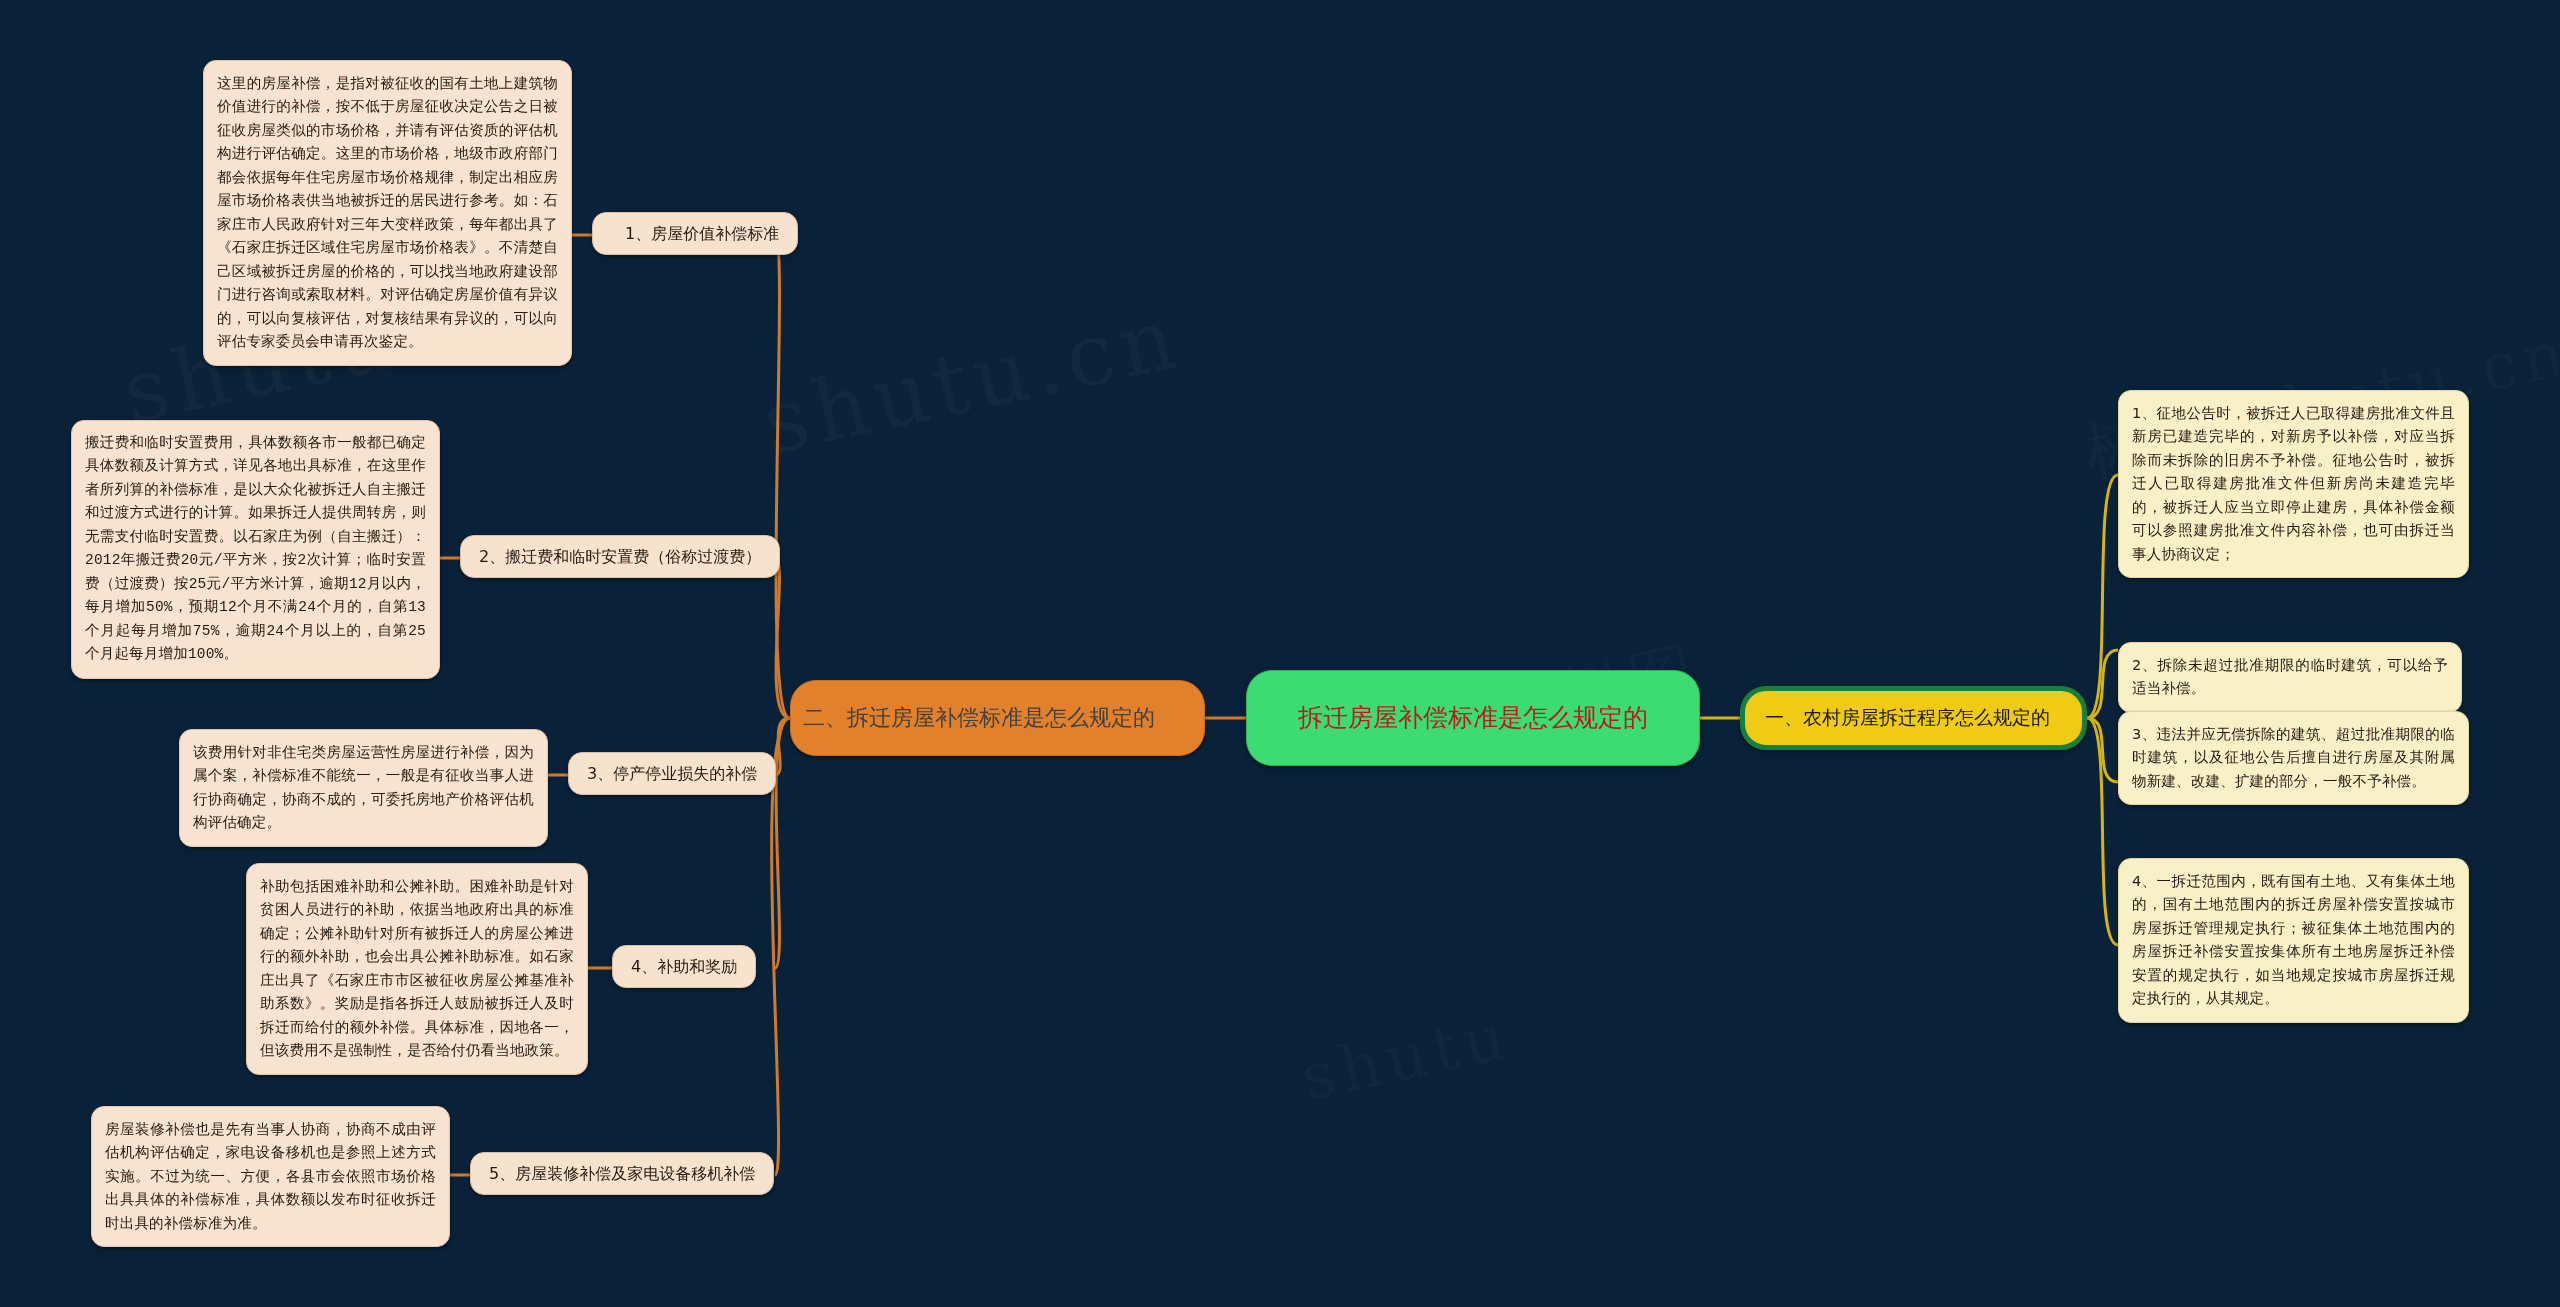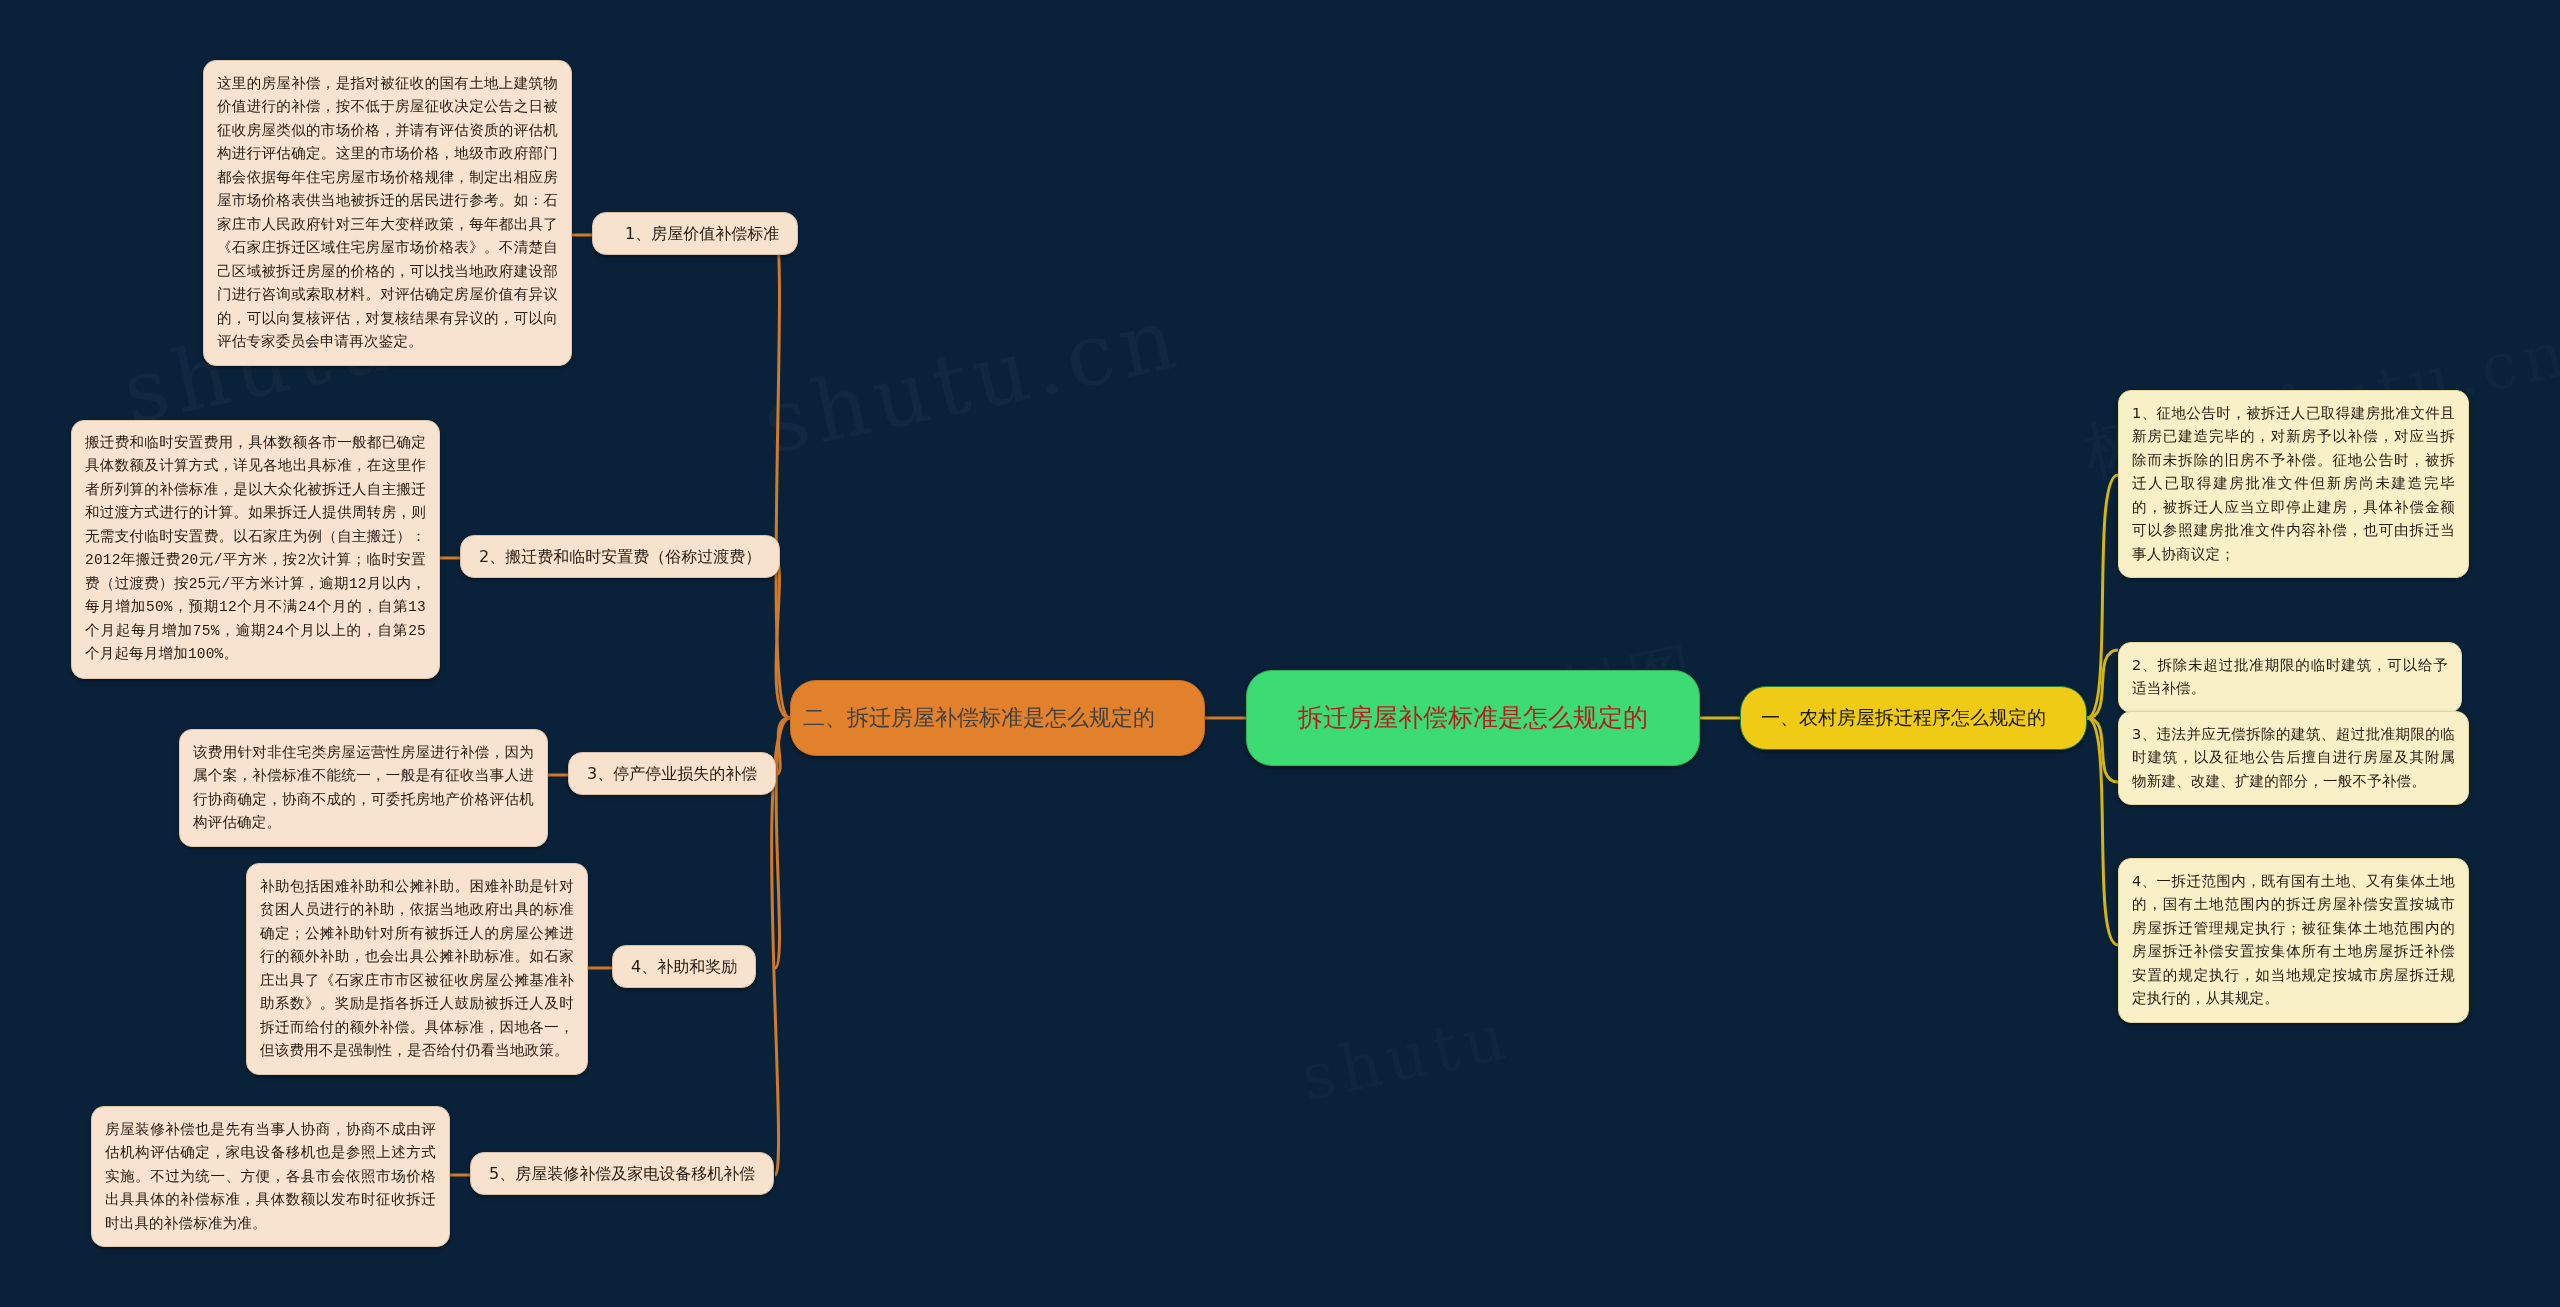--- a/index.html
+++ b/index.html
@@ -64,21 +64,21 @@
     color: #404040;
     border: 1px solid #c96d1d;
     font-size: 22px;
     padding: 11px 12px;
     box-shadow: 0 2px 5px rgba(0,0,0,0.45);
   }
 
   .branch-right {
     background: #f0cb15;
     color: #1d1806;
-    border: 1px solid #15803d;
+    border: 5px solid #15803d;
     font-size: 19px;
     padding: 11px 20px;
     box-shadow: 0 2px 5px rgba(0,0,0,0.45);
   }
 
   .sub {
     background: #f7e2cd;
     color: #241a10;
     border: 1px solid #d9bfa5;
     font-size: 16px;

